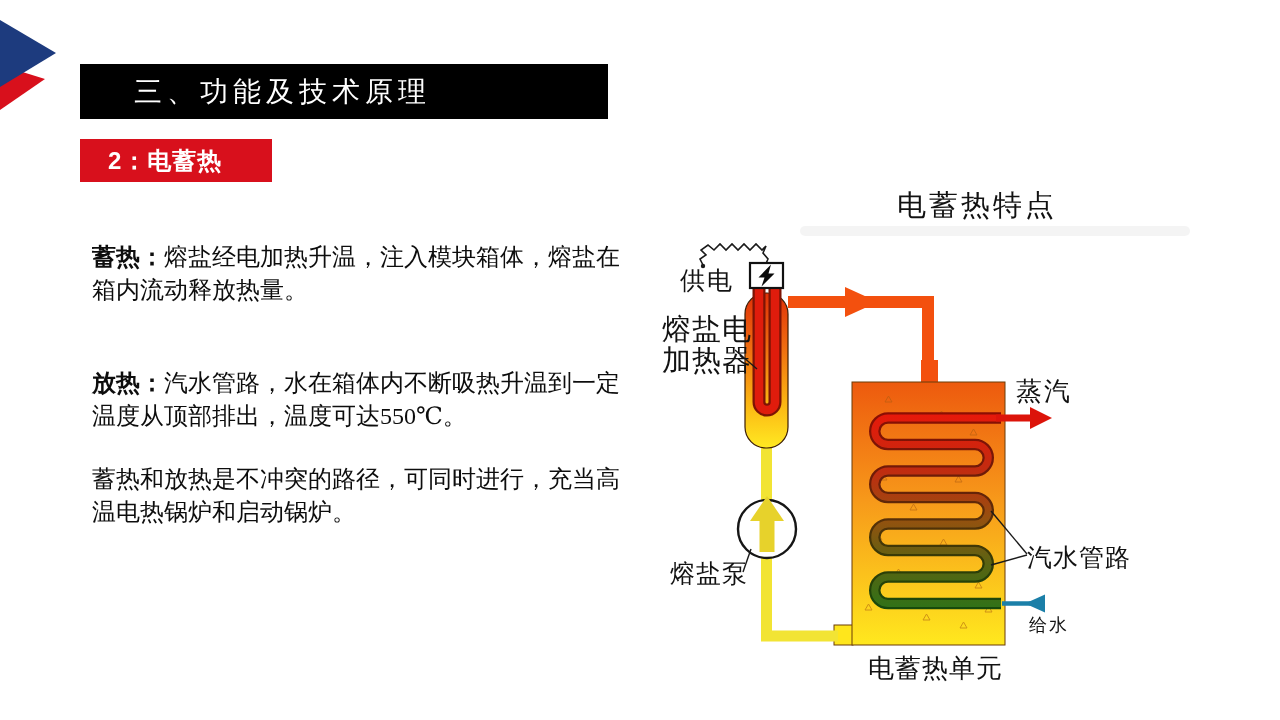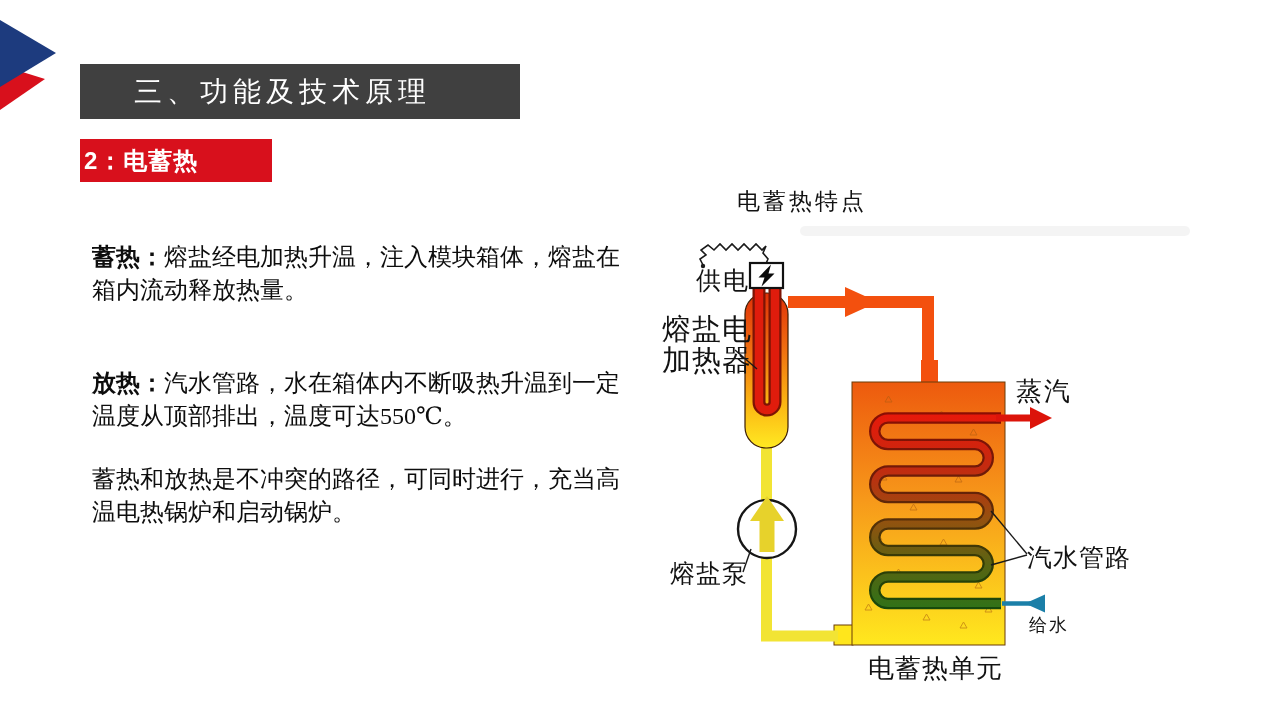--- a/index.html
+++ b/index.html
@@ -1,37 +1,37 @@
 <!DOCTYPE html>
 <html><head>
 <meta charset="utf-8">
 <style>
   html,body{margin:0;padding:0;background:#ffffff;}
   .slide{position:relative;width:1280px;height:720px;background:#ffffff;overflow:hidden;
          font-family:"Liberation Serif","DejaVu Serif",serif;color:#111;}
   .abs{position:absolute;}
   
-  .header-bar{left:80px;top:64px;width:440px;height:55px;background:#404040;}
+  .header-bar{left:80px;top:64px;width:528px;height:55px;background:#000000;}
   .header-bar span{display:block;color:#ffffff;font-size:28px;line-height:55px;
                    padding-left:54px;letter-spacing:5px;}
   .badge{left:80px;top:139px;width:192px;height:43px;background:#d8101c;}
-  .badge span{display:block;color:#ffffff;font-size:24px;line-height:43px;padding-left:4px;
+  .badge span{display:block;color:#ffffff;font-size:24px;line-height:43px;padding-left:28px;
               font-weight:bold;font-family:"Liberation Sans","DejaVu Sans",sans-serif;letter-spacing:1px;}
   
   .text-block{left:92px;top:241px;width:528px;font-size:24px;line-height:33px;color:#0d0d0d;}
   .text-block p{margin:0;}
   .text-block p.p1{margin-bottom:60px;}
   .text-block p.p2{margin-bottom:30px;}
   .text-block b{font-weight:bold;}
   
   .diagram{left:640px;top:180px;width:640px;height:540px;}
   .diagram svg{position:absolute;left:0;top:0;}
   .dlabel{position:absolute;color:#121212;white-space:nowrap;}
-  .d-title{left:97px;top:6px;width:320px;text-align:left;font-size:23px;letter-spacing:3px;}
-  .d-gongdian{left:56px;top:84px;font-size:25px;letter-spacing:2px;}
+  .d-title{left:97px;top:6px;width:320px;text-align:right;font-size:29px;letter-spacing:3px;}
+  .d-gongdian{left:40px;top:84px;font-size:25px;letter-spacing:2px;}
   .d-heater{left:22px;top:134px;font-size:29px;line-height:31px;letter-spacing:1px;}
   .d-heater span{display:block;}
   .d-pump{left:30px;top:377px;font-size:25px;letter-spacing:1px;}
   .d-steam{left:376px;top:194px;font-size:26px;letter-spacing:2px;}
   .d-coilpipe{left:387px;top:361px;font-size:25px;letter-spacing:1px;}
   .d-feed{left:389px;top:433px;font-size:18px;letter-spacing:2px;}
   .d-unit{left:228px;top:471px;font-size:26px;letter-spacing:1px;}
   .smudge{left:800px;top:226px;width:390px;height:10px;background:rgba(150,150,150,0.10);border-radius:5px;}
 </style>
 </head>

